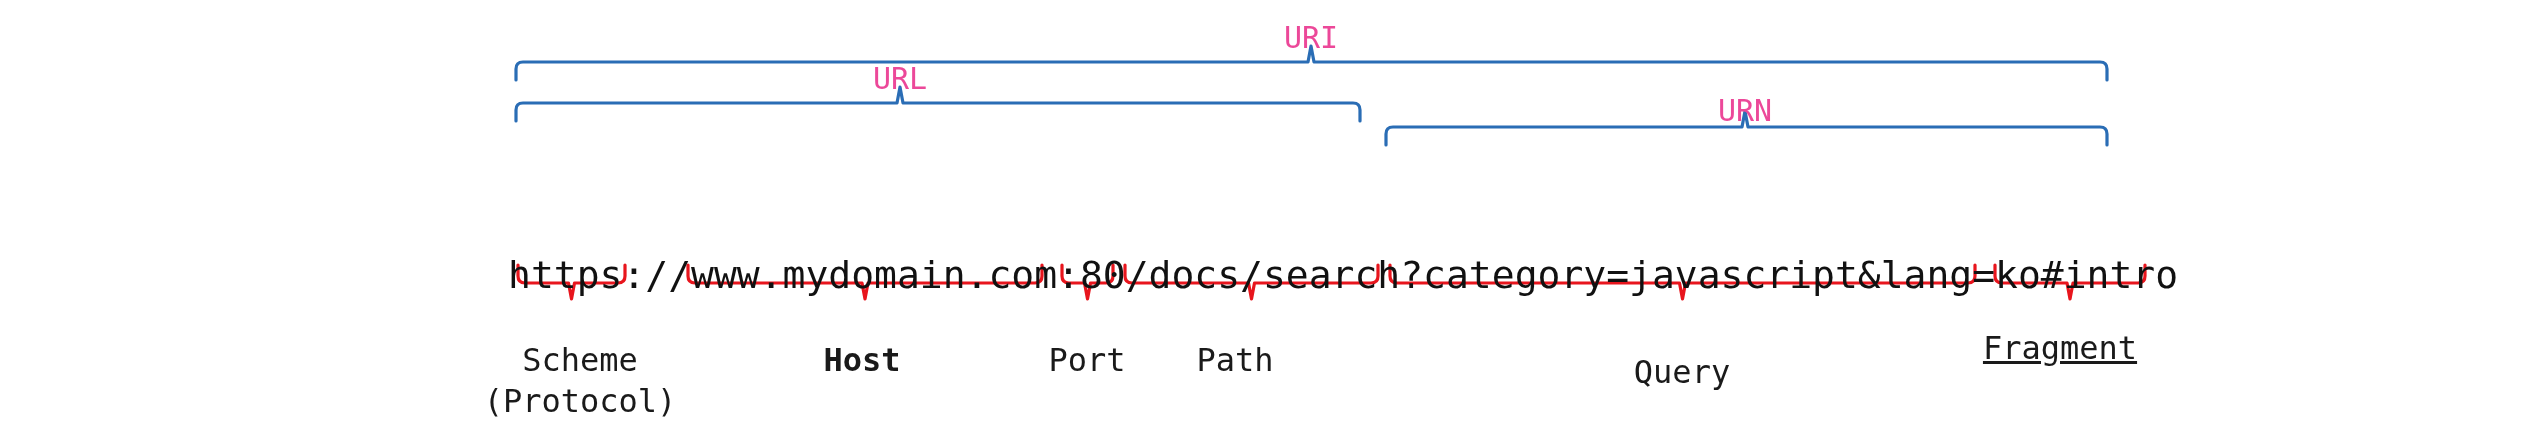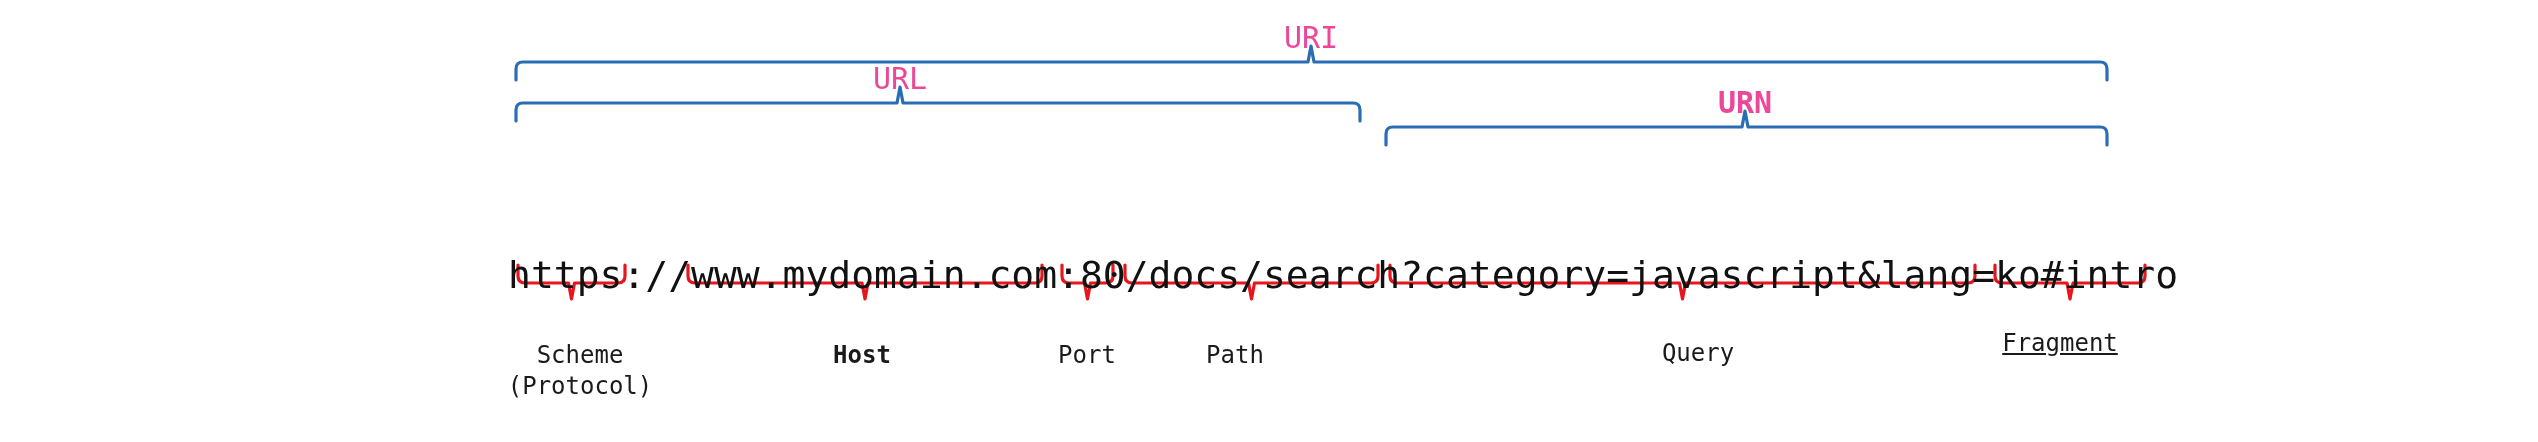--- a/index.html
+++ b/index.html
@@ -40,21 +40,21 @@
     font-size: 30px;
     color: #ec4899;
     white-space: pre;
     text-align: center;
     transform: translateX(-50%);
     line-height: 1.05;
   }
   .bottom-label {
     position: absolute;
     font-family: "DejaVu Sans Mono", "Liberation Mono", monospace;
-    font-size: 24px;
+    font-size: 32px;
     color: #1a1a1a;
     white-space: pre;
     text-align: center;
     transform: translateX(-50%);
     line-height: 1.28;
   }
   .bottom-label .l2 { display: block; }
 </style>
 </head>
 <body>
@@ -75,24 +75,24 @@
         <path d="M 1390 265 L 1390 276 Q 1390 283 1397 283 L 1679.5 283 L 1682.5 299 L 1685.5 283 L 1968 283 Q 1975 283 1975 276 L 1975 265" fill="none" stroke="#e8151d" stroke-width="3.2" stroke-linecap="round" stroke-linejoin="round"></path>
         <path d="M 1995 265 L 1995 276 Q 1995 283 2002 283 L 2067 283 L 2070 299 L 2073 283 L 2138 283 Q 2145 283 2145 276 L 2145 265" fill="none" stroke="#e8151d" stroke-width="3.2" stroke-linecap="round" stroke-linejoin="round"></path>
       </g>
   </svg>
 
   <div class="url-text">https://www.mydomain.com:80/docs/search?category=javascript&amp;lang=ko#intro</div>
 
   <div id="top-label-group">
       <div class="top-label" style="left: 1311px; top: 22px;">URI</div>
       <div class="top-label" style="left: 900px; top: 63px;">URL</div>
-      <div class="top-label" style="left: 1745px; top: 87px; font-weight: bold;">URN</div>
+      <div class="top-label" style="left: 1745px; top: 95px;">URN</div>
     </div>
   <div id="bottom-label-group">
       <div class="bottom-label" style="left: 580px; top: 340px;"><span>Scheme</span><span class="l2">(Protocol)</span></div>
       <div class="bottom-label" style="left: 862px; top: 340px; font-weight: bold;"><span>Host</span></div>
       <div class="bottom-label" style="left: 1087px; top: 340px;"><span>Port</span></div>
       <div class="bottom-label" style="left: 1235px; top: 340px;"><span>Path</span></div>
-      <div class="bottom-label" style="left: 1682px; top: 338px; margin-left: 16px;"><span>Query</span></div>
+      <div class="bottom-label" style="left: 1682px; top: 352px;"><span>Query</span></div>
       <div class="bottom-label" style="left: 2060px; top: 328px; text-decoration: underline;"><span>Fragment</span></div>
     </div>
 
 </div>
 
 </body></html>

